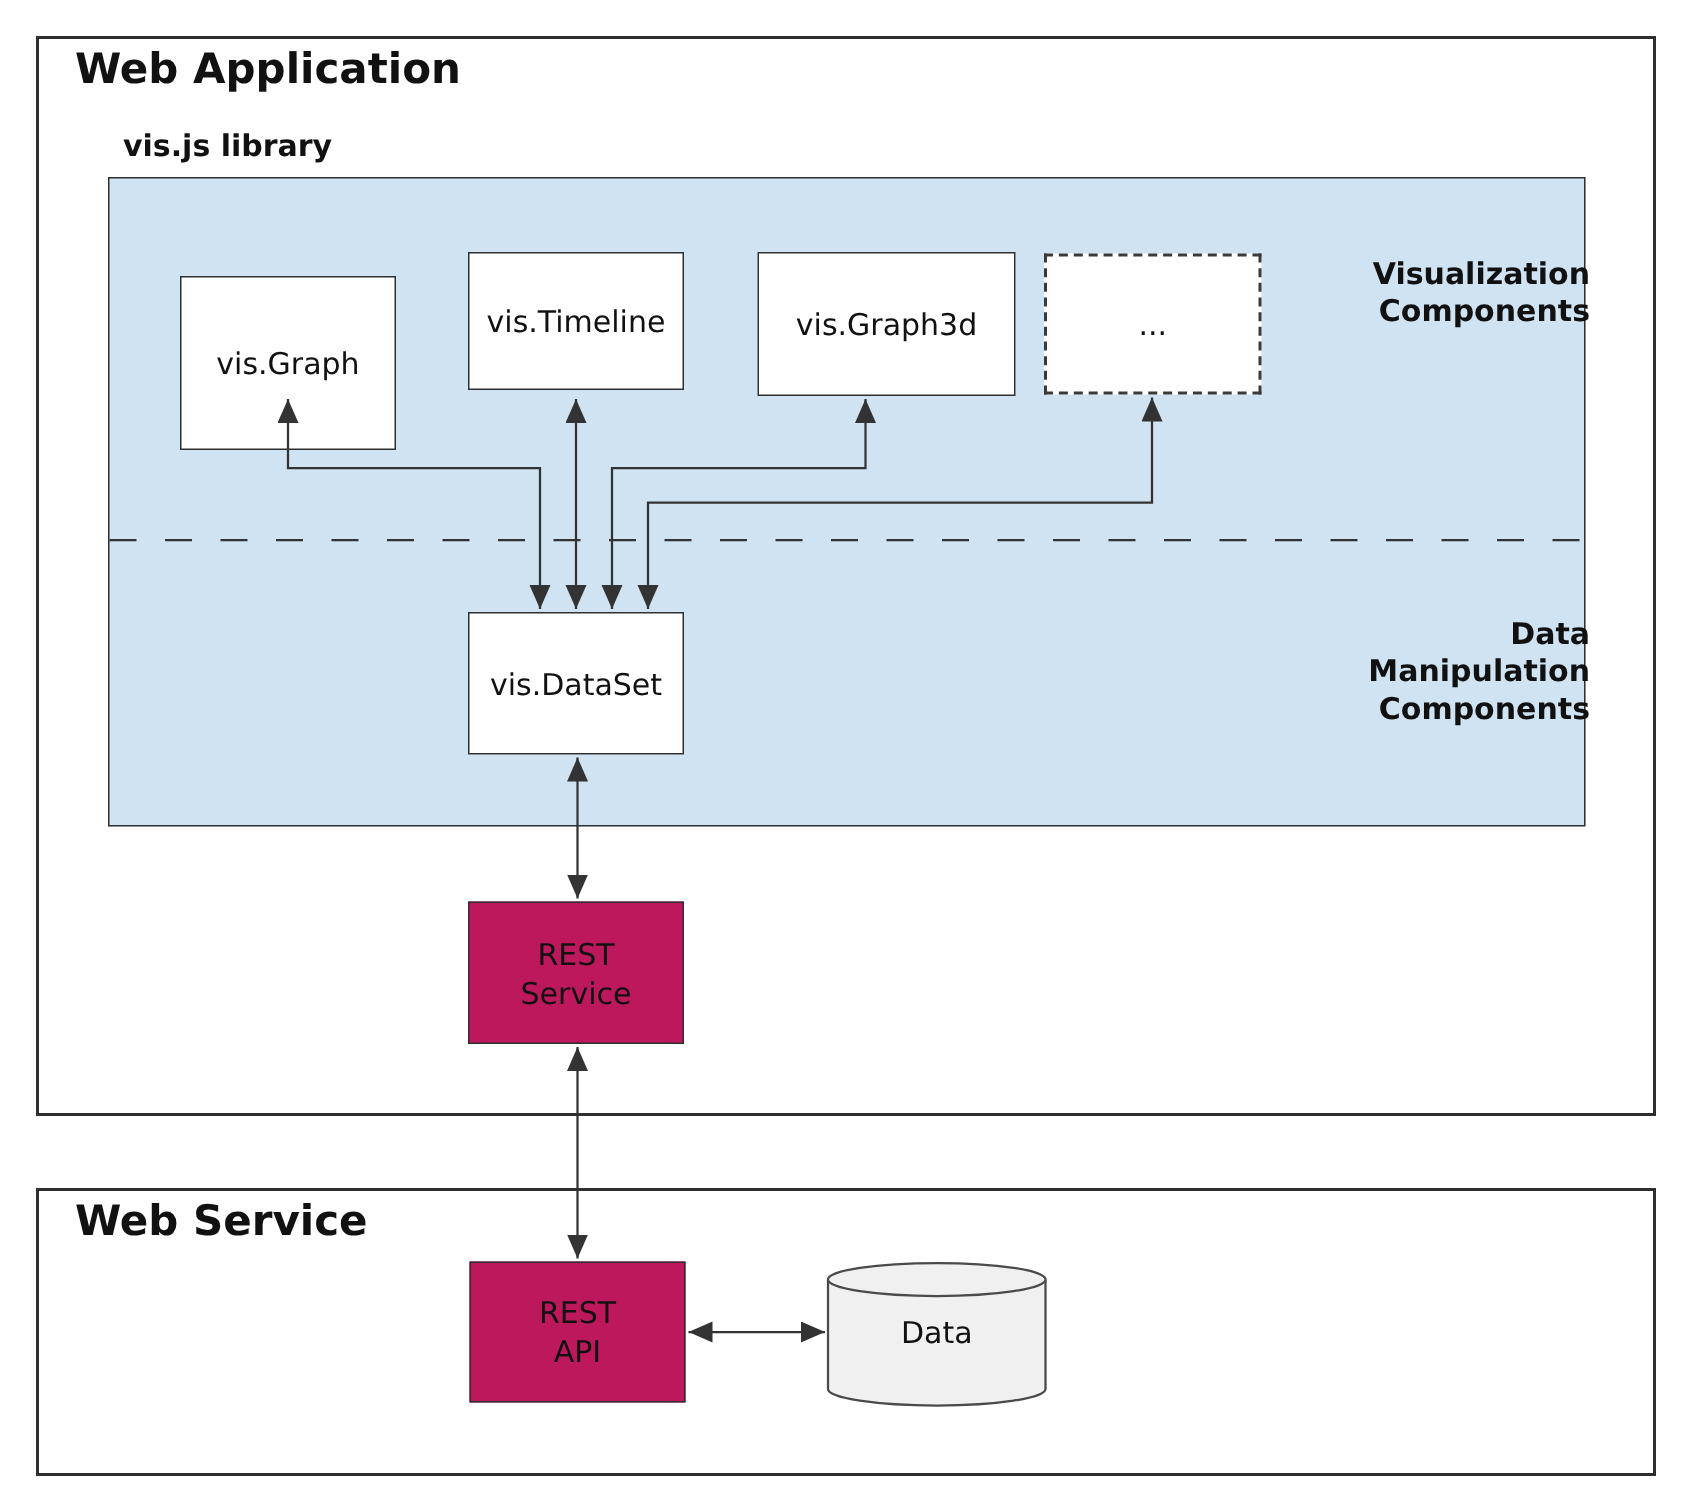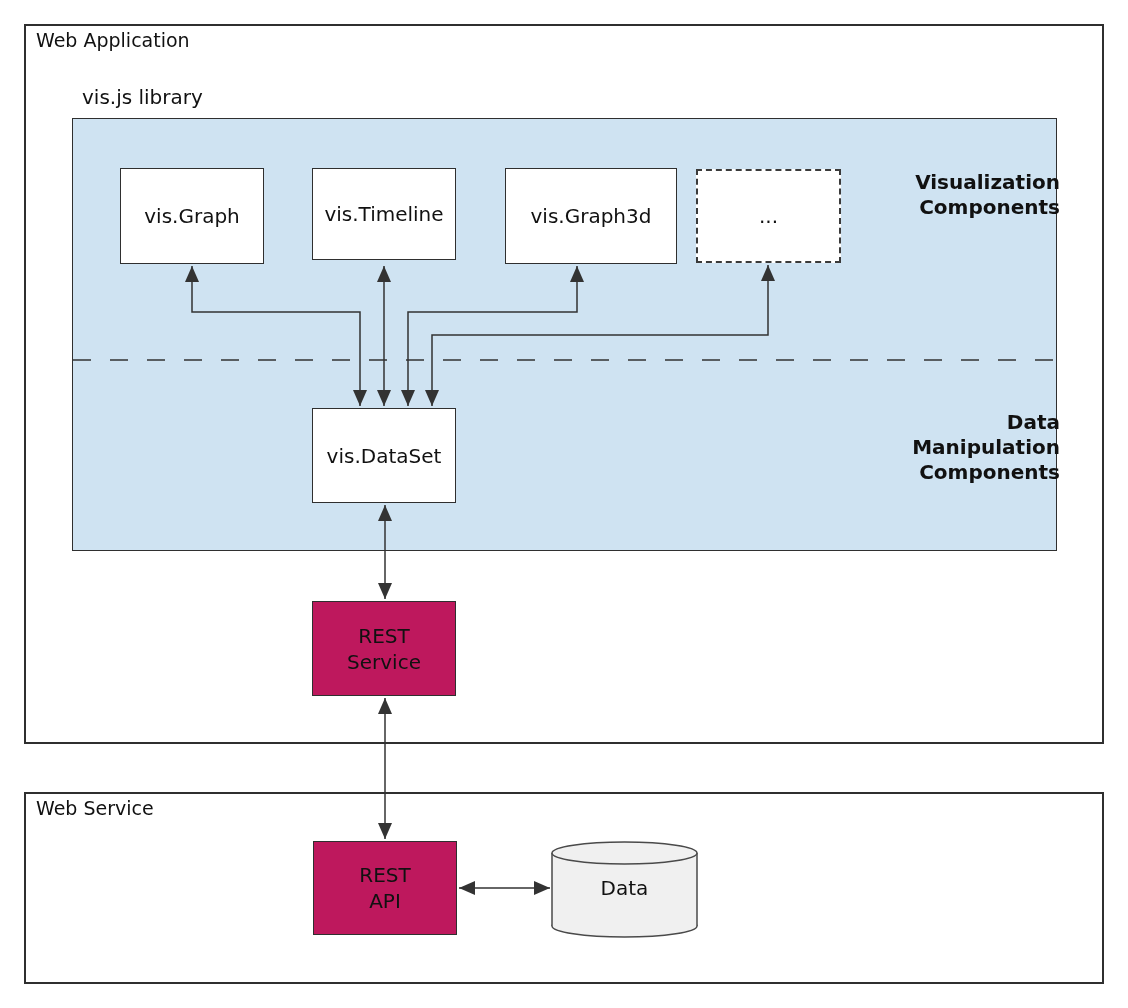--- a/index.html
+++ b/index.html
@@ -15,30 +15,31 @@
 
   
   .outer-box {
     position: absolute;
     background: #ffffff;
     border: 2px solid #2f2f2f;
     box-sizing: border-box;
   }
   .outer-title {
     position: absolute;
-    font-size: 19px;
-    font-weight: normal;
+    font-size: 28px;
+    font-weight: bold;
     letter-spacing: 0px;
     white-space: nowrap;
+    margin-left: 14px;
   }
 
   .lib-label {
     position: absolute;
     font-size: 20px;
-    font-weight: normal;
+    font-weight: bold;
     white-space: nowrap;
   }
 
   .blue-panel {
     position: absolute;
     background: #cfe3f2;
     border: 1.5px solid #2f2f2f;
     box-sizing: border-box;
   }
 
@@ -84,21 +85,21 @@
 <body>
 
 <div class="stage">
 
   <div class="outer-box" style="left:24px; top:24px; width:1080px; height:720px;"></div>
   <div class="outer-title" style="left:36px; top:29px;">Web Application</div>
 
   <div class="lib-label" style="left:82px; top:85px;">vis.js library</div>
   <div class="blue-panel" style="left:72px; top:118px; width:985px; height:433px;"></div>
 
-  <div class="node" style="left:120px; top:168px; width:144px; height:96px;">
+  <div class="node" style="left:120px; top:184px; width:144px; height:116px;">
     <span>vis.Graph</span>
   </div>
   <div class="node" style="left:312px; top:168px; width:144px; height:92px;">
     <span>vis.Timeline</span>
   </div>
   <div class="node" style="left:505px; top:168px; width:172px; height:96px;">
     <span>vis.Graph3d</span>
   </div>
   <div class="node dashed" style="left:696px; top:169px; width:145px; height:94px;">
     <span>...</span>

